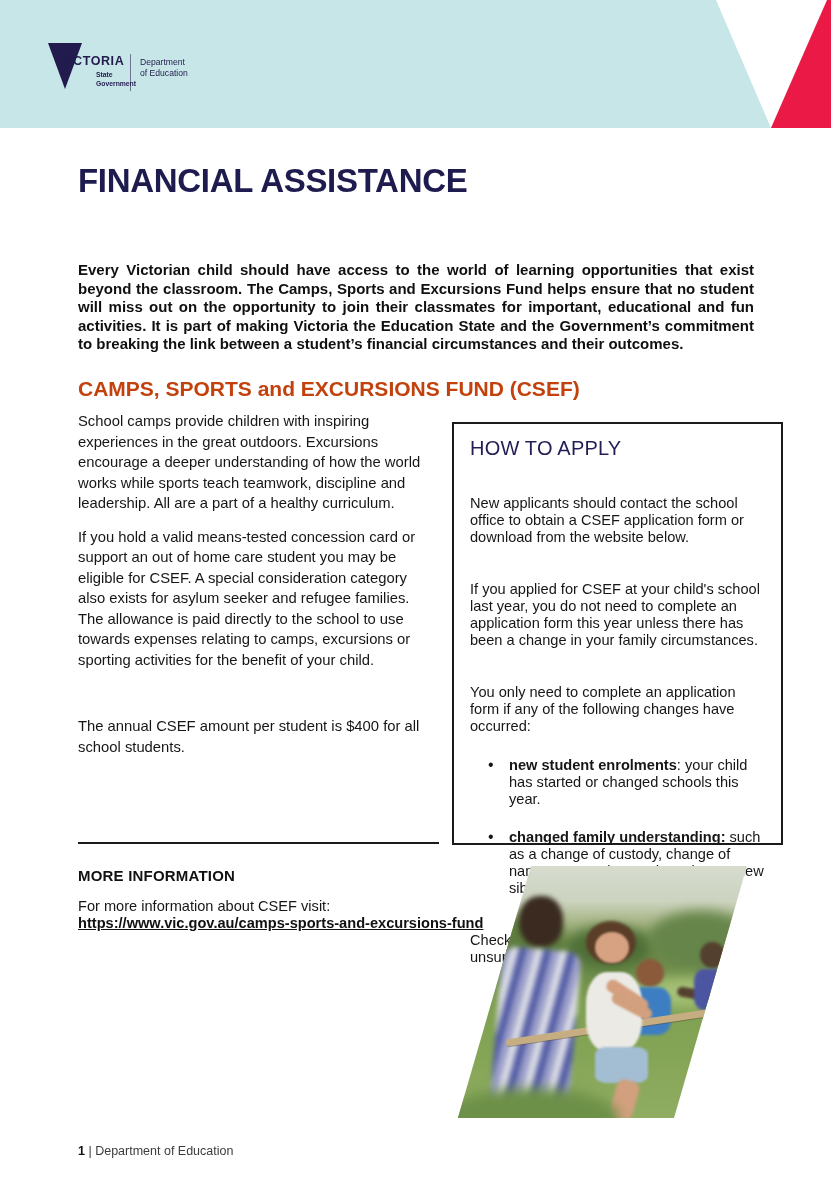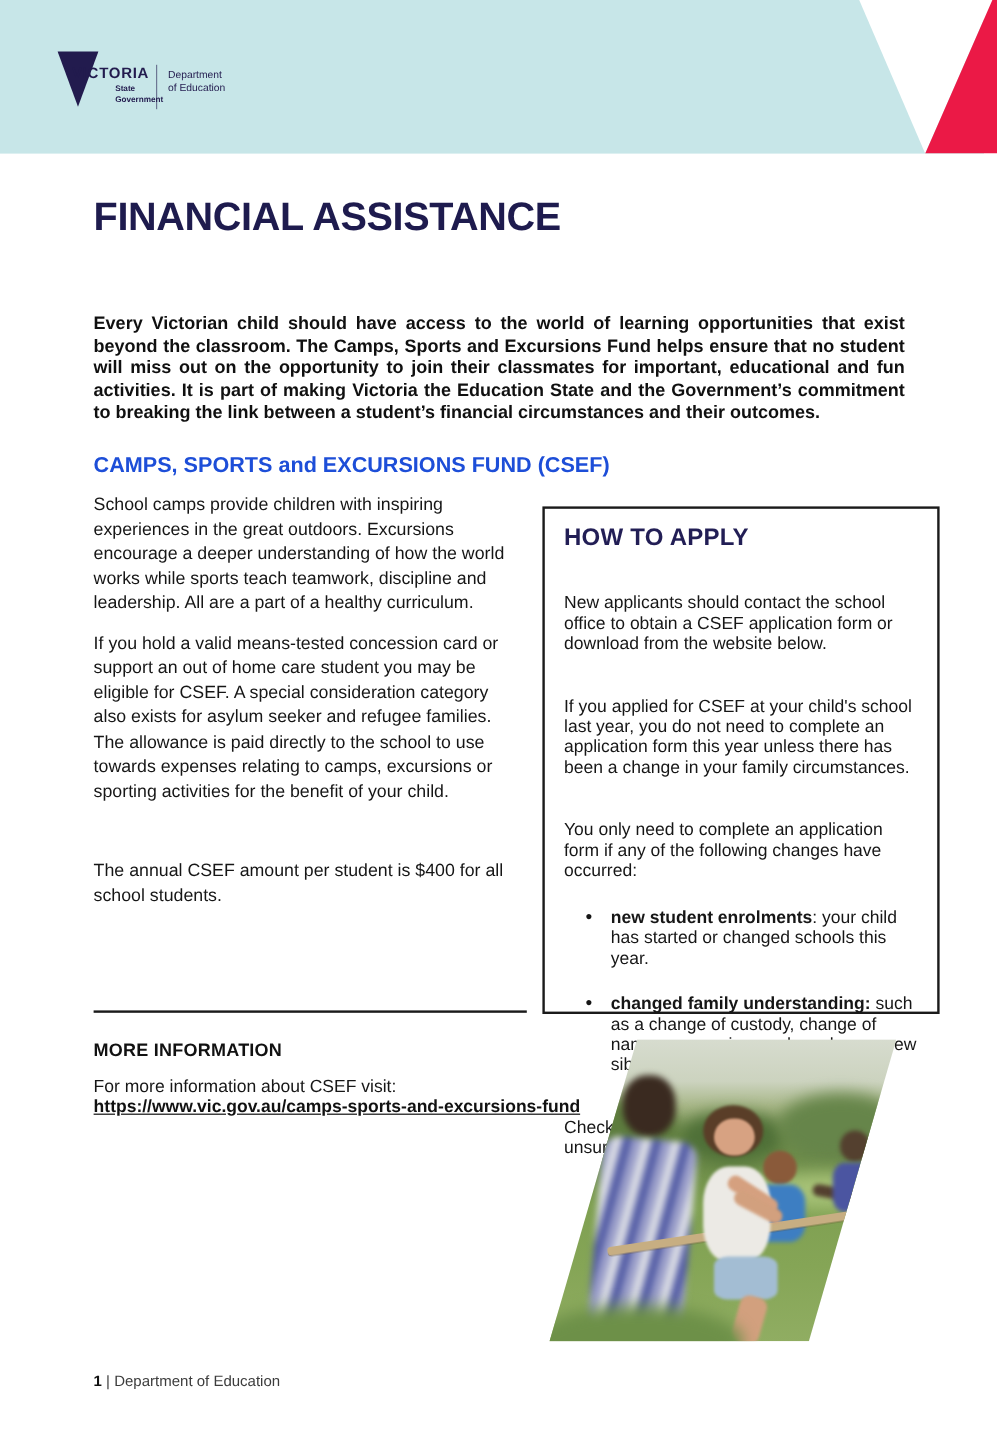--- a/index.html
+++ b/index.html
@@ -22,31 +22,31 @@
                 line-height:8.5px; color:#221b4e; }
   .logo-divider { position:absolute; left:82px; top:12px; width:1px; height:37px; background:#221b4e; opacity:0.55; }
   .logo-dept { position:absolute; left:92px; top:15px; font-size:8.6px; line-height:11px; color:#221b4e; }
 
   
   .page-title { position:absolute; left:78px; top:162px; font-size:33px; letter-spacing:-0.3px;
                 color:#1e1b4e; white-space:nowrap; }
   .h-families { position:absolute; left:78px; top:232px; font-size:21px; color:#221e55; white-space:nowrap; }
   .intro { position:absolute; left:78px; top:261px; width:676px; font-size:15px; line-height:18.5px;
            font-weight:bold; color:#101010; text-align:justify; }
-  .h-csef { position:absolute; left:78px; top:377px; font-size:18px; color:#1d4ed8; white-space:nowrap;text-align:center; }
+  .h-csef { position:absolute; left:78px; top:377px; font-size:21px; color:#c2410c; white-space:nowrap;text-align:center; }
 
   .left-col { position:absolute; left:78px; top:411px; width:356px; font-size:14.8px;
               line-height:20.5px; color:#161616; }
   .left-col p { margin-bottom:13px; }
   .left-col p.annual { margin-top:46px; }
 
   
   .apply-box { position:absolute; left:452px; top:422px; width:331px; height:423px;
                border:2px solid #1a1a1a; background:#ffffff; padding:11px 15px 12px 16px; }
-  .apply-box h2 { font-size:20px; font-weight:bold; color:#221e55; margin:2px 0 23px 0; letter-spacing:0.2px; }
+  .apply-box h2 { font-size:20px; font-weight:normal; color:#221e55; margin:2px 0 23px 0; letter-spacing:0.2px; }
   .apply-box p { font-size:14.6px; line-height:17px; color:#161616; margin-bottom:16px;margin-top:35px; }
   .apply-box ul { list-style:none; margin:22px 0 20px 18px; }
   .apply-box li { position:relative; padding-left:21px; font-size:14.6px; line-height:17px;
                   color:#161616; margin-bottom:21px; }
   .apply-box li::before { content:"\2022"; position:absolute; left:0; top:-1px; font-size:16px; }
   .apply-box li .b { font-weight:bold; }
   .apply-box p.check { margin-bottom:0; }
 
   
   .rule-left { position:absolute; left:78px; top:842px; width:361px; border-top:2px solid #1a1a1a; }

